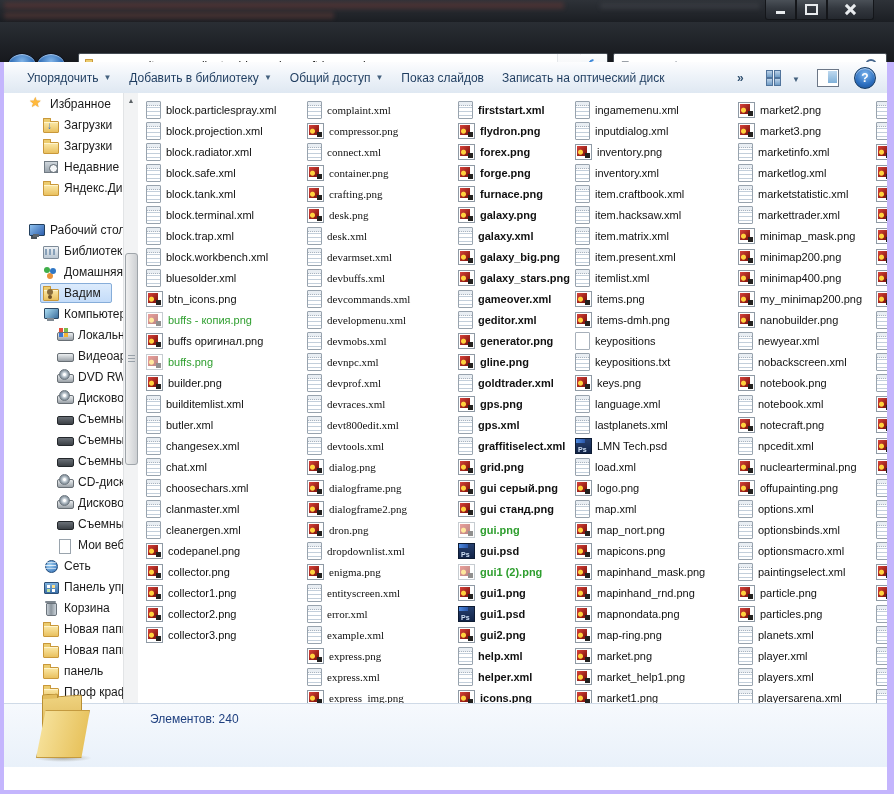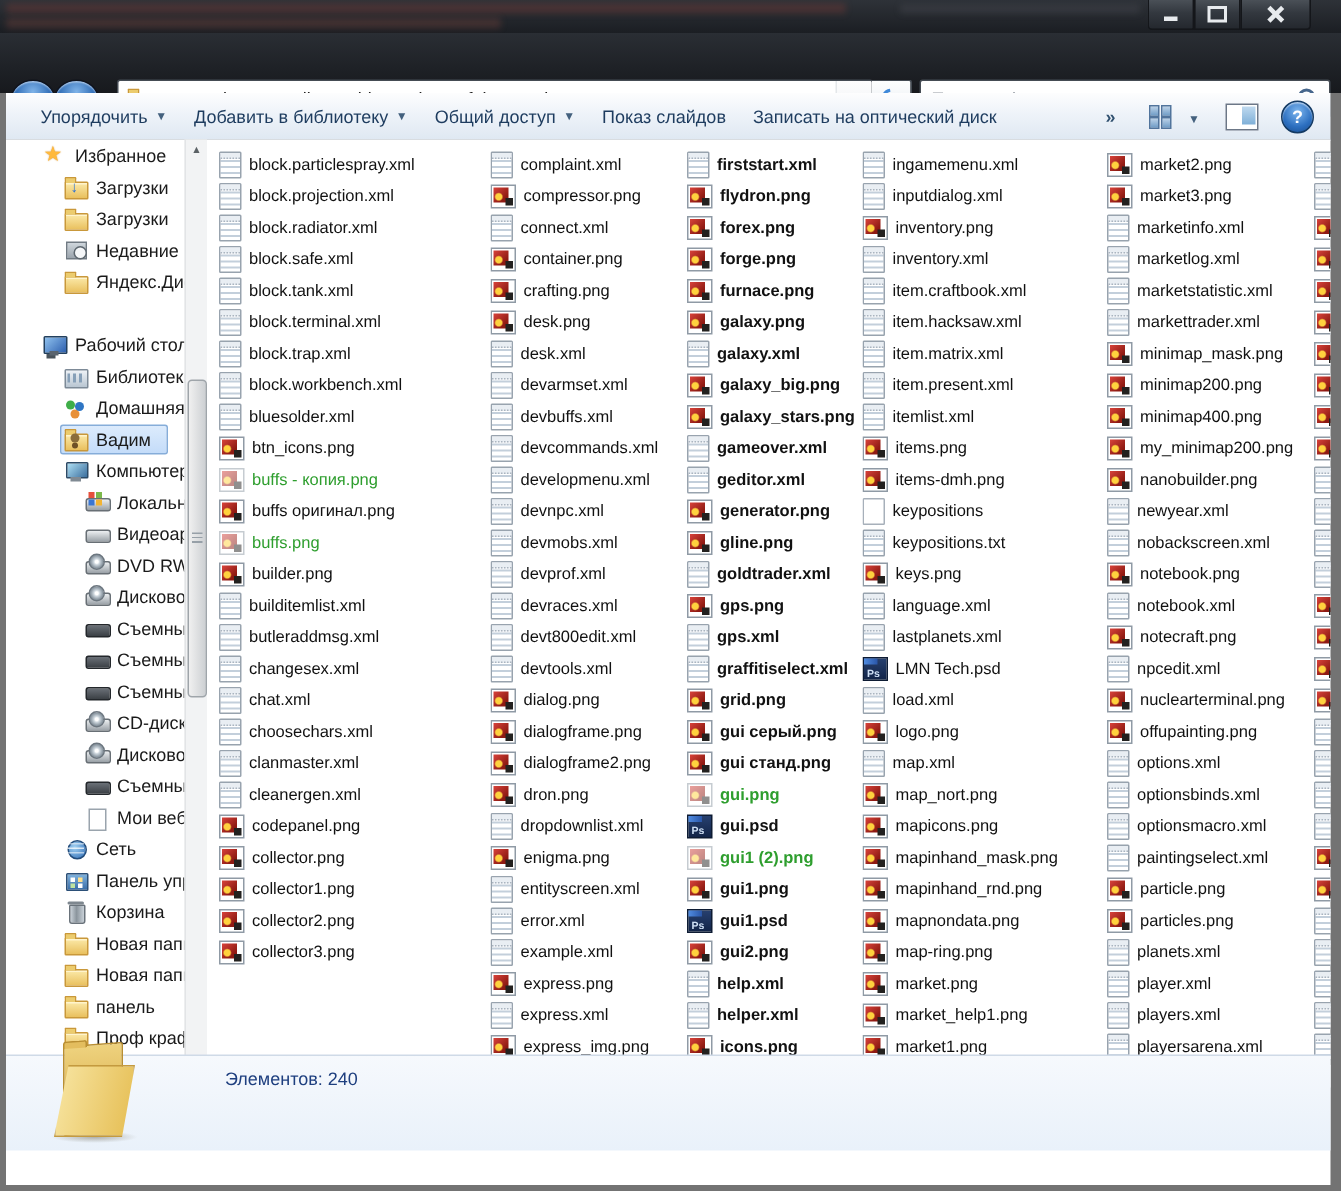--- a/index.html
+++ b/index.html
@@ -1,17 +1,17 @@
 <!DOCTYPE html>
 <html><head>
 <meta charset="utf-8">
 <style>
   html,body{margin:0;padding:0;}
   body{width:894px;height:794px;font-family:"Liberation Sans",sans-serif;-webkit-font-smoothing:antialiased;}
-  .window{position:relative;width:894px;height:794px;background:#737373;overflow:hidden;}
+  .window{position:relative;width:894px;height:794px;background:#c4b5fd;overflow:hidden;}
 
   
   .titlebar{position:absolute;left:0;top:0;width:894px;height:22px;background:linear-gradient(180deg,#2e3238,#1b1e23);}
   .smudge{position:absolute;filter:blur(2px);border-radius:2px;}
   .sm1{left:4px;top:2px;width:560px;height:7px;background:rgba(130,60,55,.35);}
   .sm2{left:4px;top:12px;width:330px;height:7px;background:rgba(150,80,70,.28);}
   .sm3{left:600px;top:3px;width:160px;height:6px;background:rgba(90,90,100,.25);}
   .winbtns{position:absolute;right:20px;top:0;display:flex;}
   .winbtn{width:29px;height:19px;background:linear-gradient(180deg,#4a5057,#33383f 45%,#24282e);border:1px solid #14161a;border-top:none;display:flex;align-items:center;justify-content:center;position:relative;}
   .winbtn.close{width:45px;border-bottom-right-radius:3px;}
@@ -474,21 +474,21 @@
           <div class="frow">
             <span class="ficon icon-png"></span>
             <span class="fname">builder.png</span>
           </div>
           <div class="frow">
             <span class="ficon icon-doc"></span>
             <span class="fname">builditemlist.xml</span>
           </div>
           <div class="frow">
             <span class="ficon icon-doc"></span>
-            <span class="fname">butleraddmsg.xml</span>
+            <span class="fname">butler.xml</span>
           </div>
           <div class="frow">
             <span class="ficon icon-doc"></span>
             <span class="fname">changesex.xml</span>
           </div>
           <div class="frow">
             <span class="ficon icon-doc"></span>
             <span class="fname">chat.xml</span>
           </div>
           <div class="frow">
@@ -517,21 +517,21 @@
           </div>
           <div class="frow">
             <span class="ficon icon-png"></span>
             <span class="fname">collector2.png</span>
           </div>
           <div class="frow">
             <span class="ficon icon-png"></span>
             <span class="fname">collector3.png</span>
           </div>
         </div>
-        <div class="fcol" style="left: 190px; width: 142px;">
+        <div class="fcol" style="left: 170px; width: 142px; font-family: Liberation Serif, serif;">
           <div class="frow">
             <span class="ficon icon-doc"></span>
             <span class="fname">complaint.xml</span>
           </div>
           <div class="frow">
             <span class="ficon icon-png"></span>
             <span class="fname">compressor.png</span>
           </div>
           <div class="frow">
             <span class="ficon icon-doc"></span>
@@ -564,25 +564,25 @@
           <div class="frow">
             <span class="ficon icon-doc"></span>
             <span class="fname">devcommands.xml</span>
           </div>
           <div class="frow">
             <span class="ficon icon-doc"></span>
             <span class="fname">developmenu.xml</span>
           </div>
           <div class="frow">
             <span class="ficon icon-doc"></span>
+            <span class="fname">devmobs.xml</span>
+          </div>
+          <div class="frow">
+            <span class="ficon icon-doc"></span>
             <span class="fname">devnpc.xml</span>
-          </div>
-          <div class="frow">
-            <span class="ficon icon-doc"></span>
-            <span class="fname">devmobs.xml</span>
           </div>
           <div class="frow">
             <span class="ficon icon-doc"></span>
             <span class="fname">devprof.xml</span>
           </div>
           <div class="frow">
             <span class="ficon icon-doc"></span>
             <span class="fname">devraces.xml</span>
           </div>
           <div class="frow">

